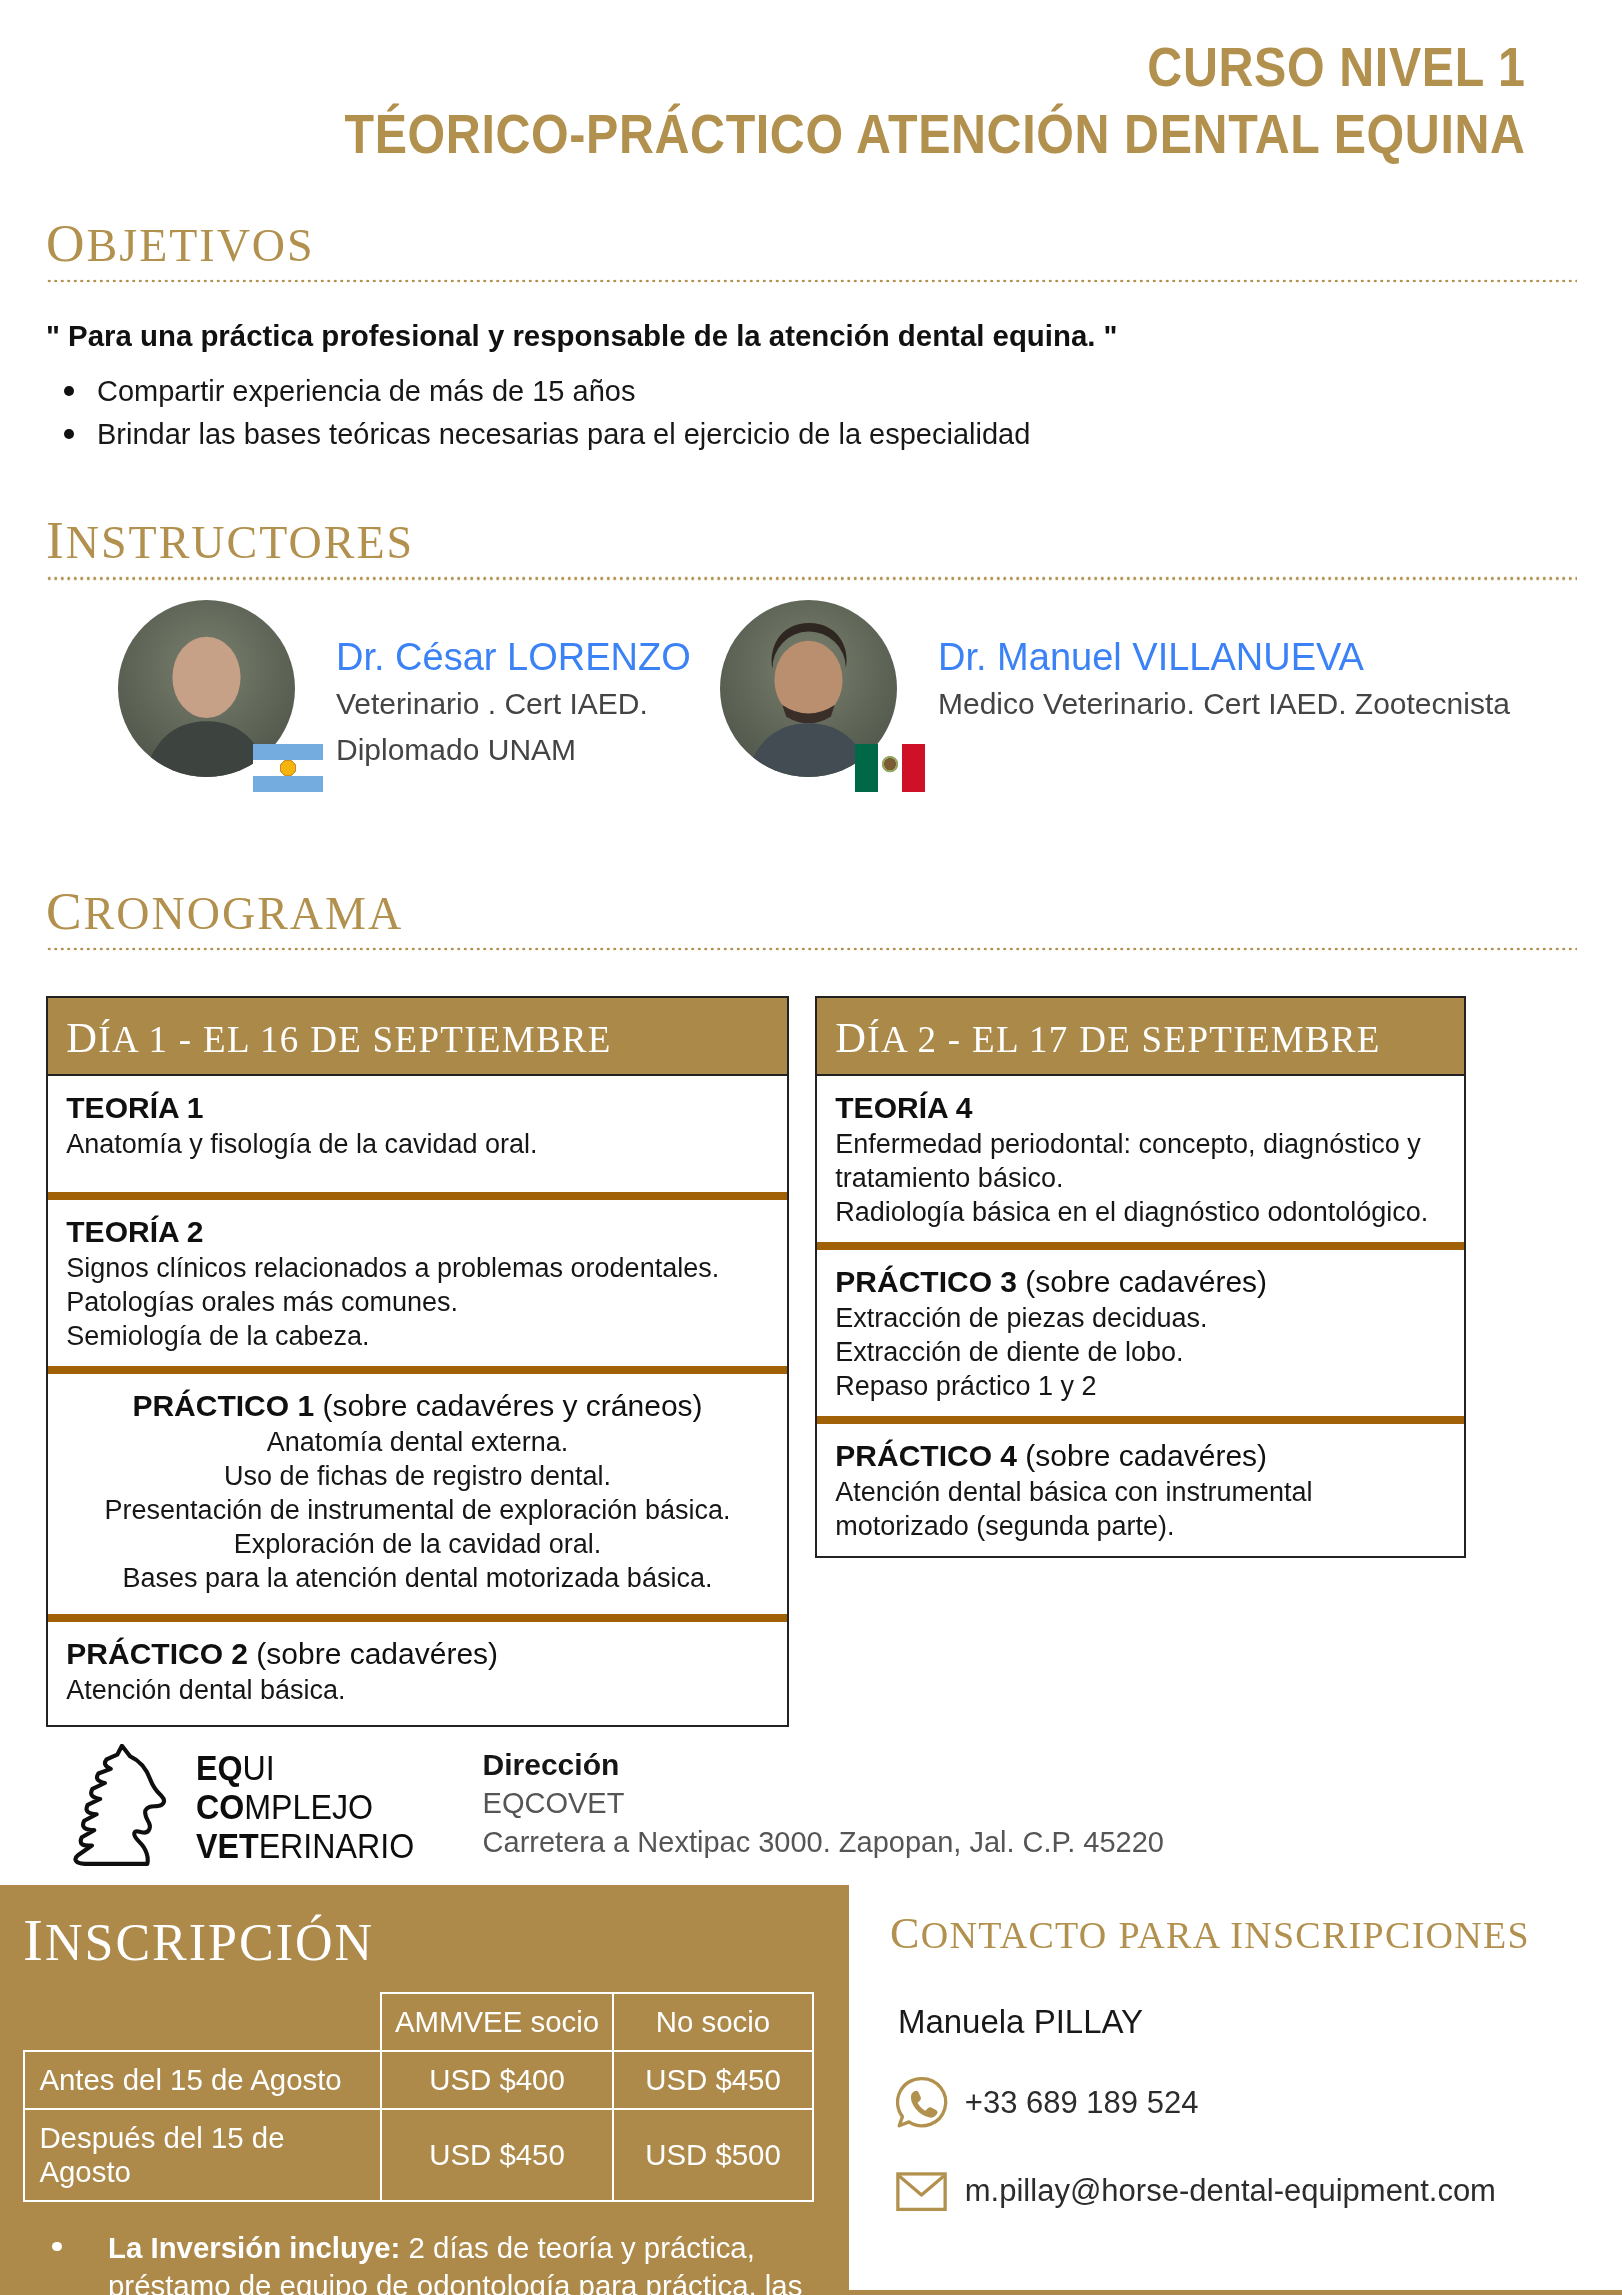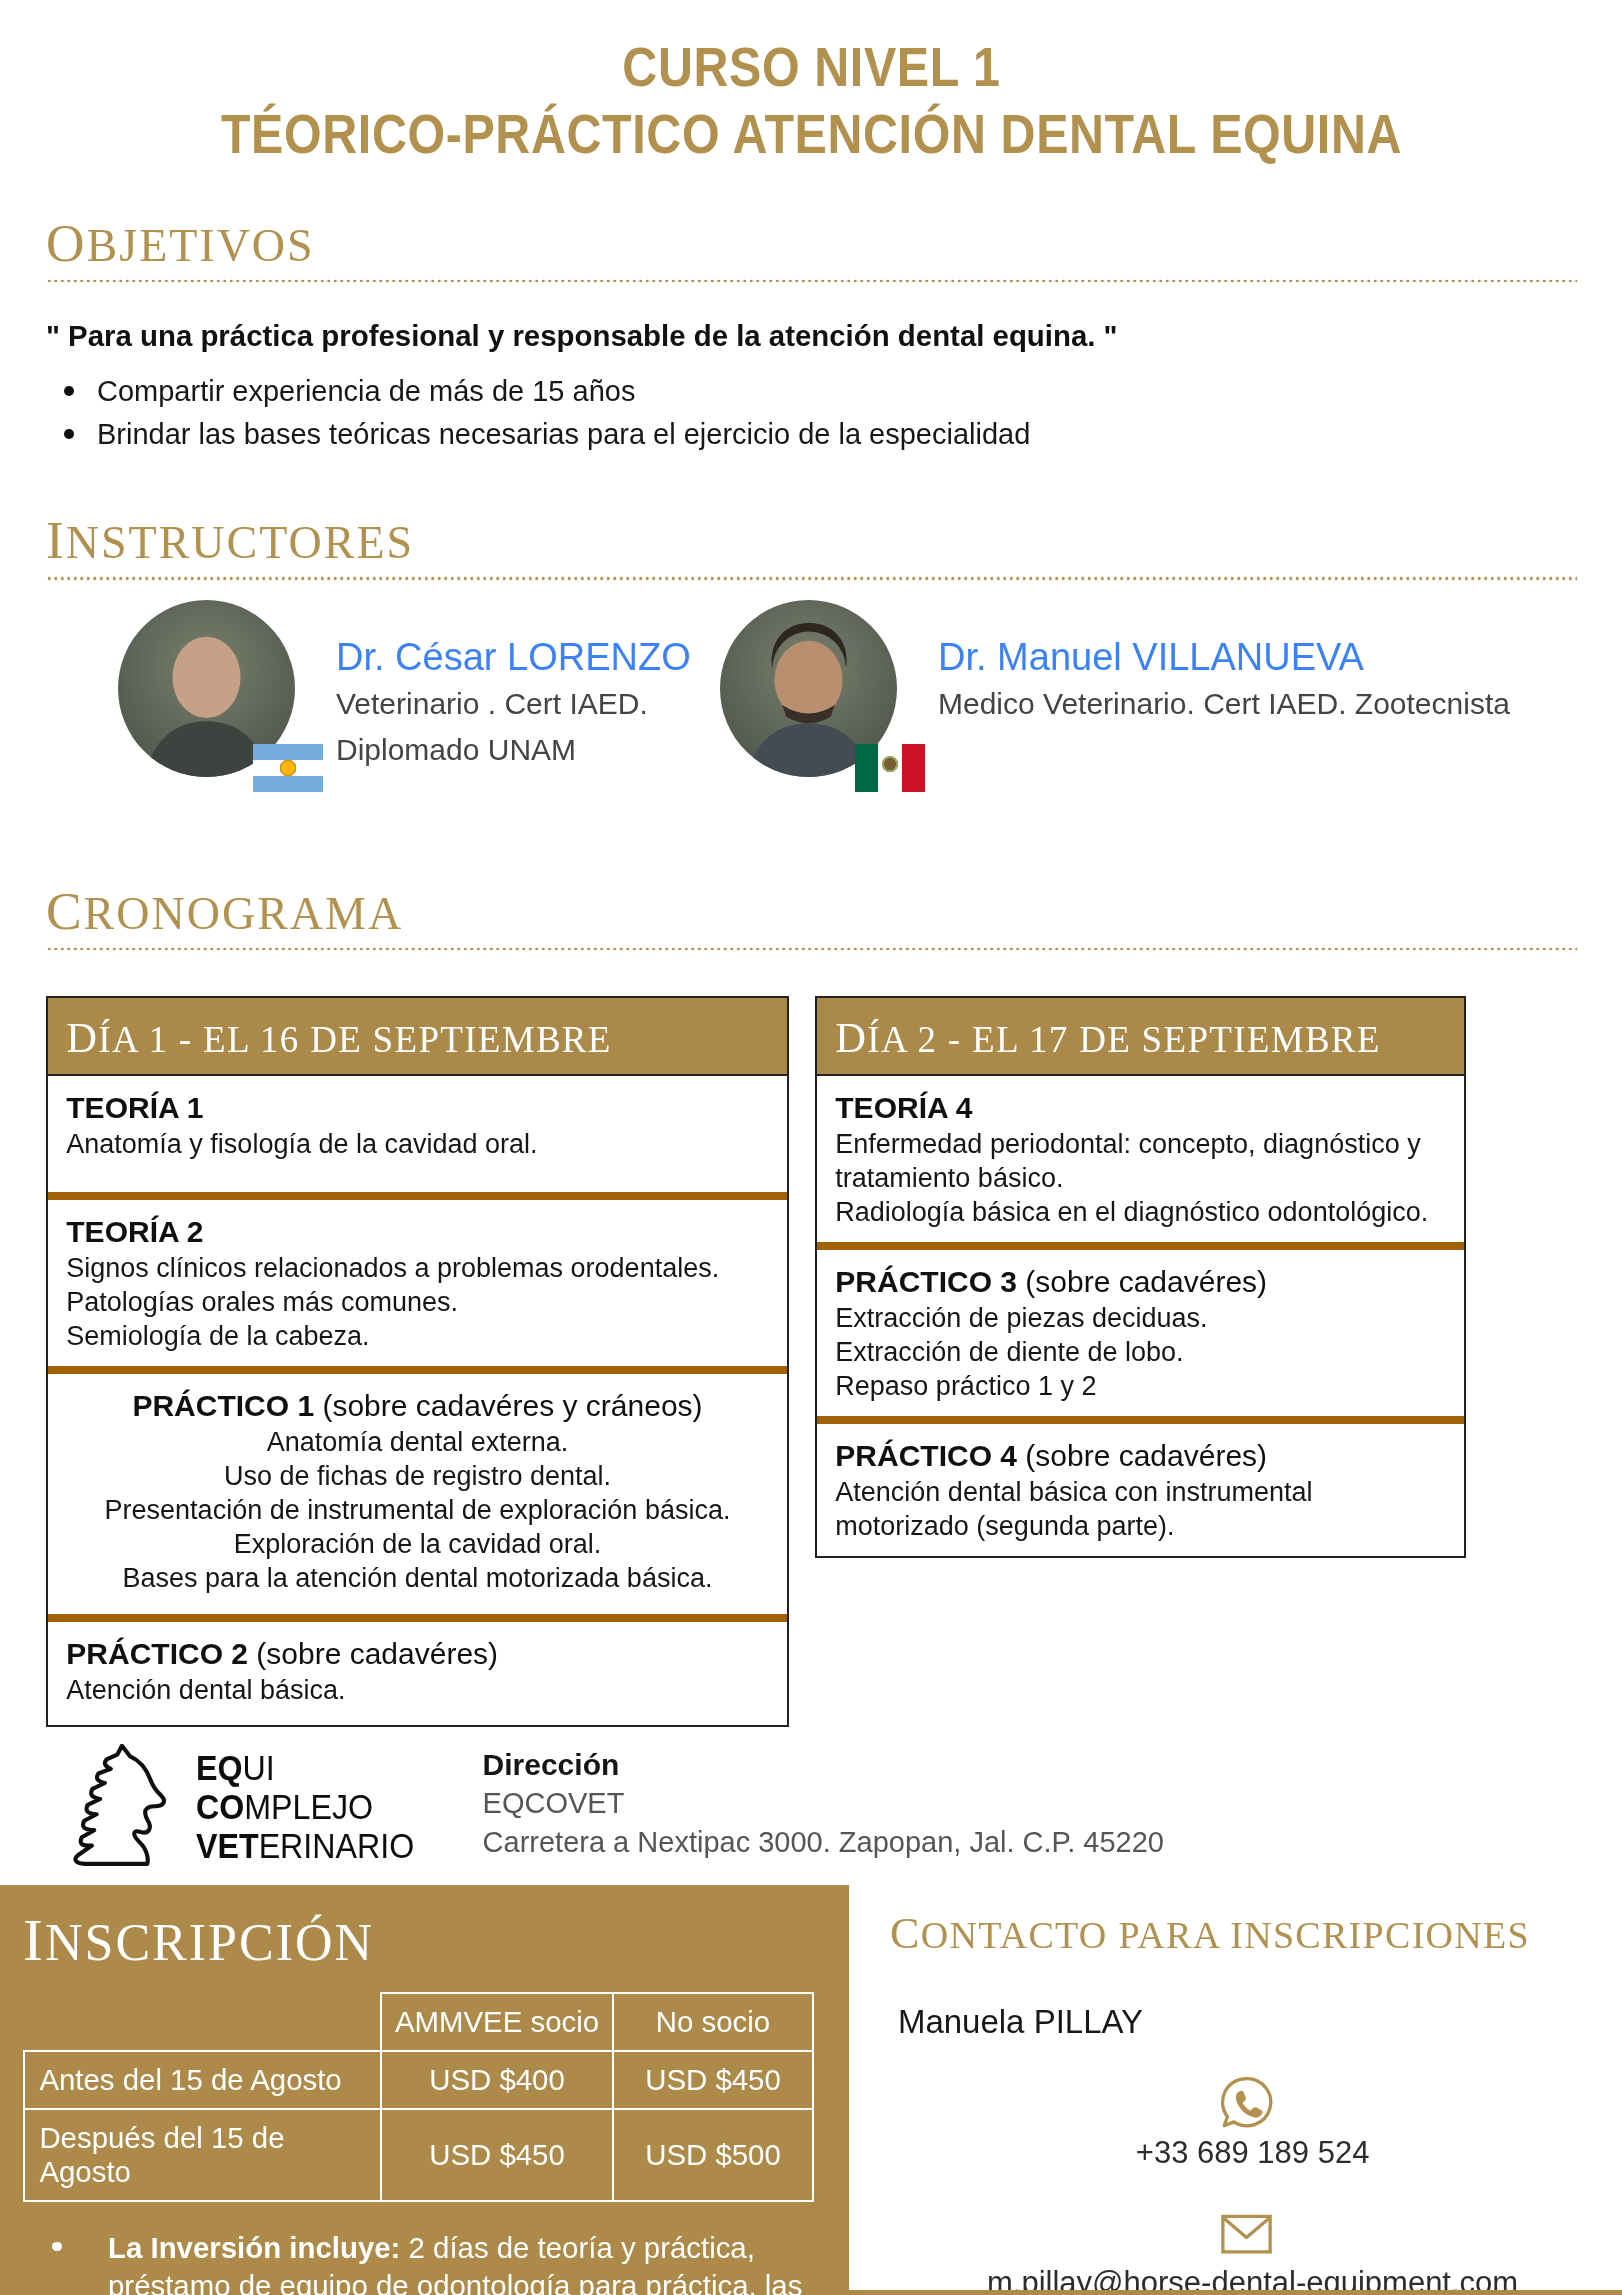--- a/index.html
+++ b/index.html
@@ -11,21 +11,21 @@
   }
   *{margin:0;padding:0;box-sizing:border-box;}
   html,body{background:#888;}
   body{font-family:"Liberation Sans", sans-serif;}
   .page{
     position:relative;width:1623px;height:2295px;background:#ffffff;
     overflow:hidden;margin:0 auto;color:var(--ink);
   }
 
   
-  .title-block{padding-top:34px;text-align:center;}
+  .title-block{padding-top:34px;text-align:right;}
   .title-line{
     font-size:55px;font-weight:700;color:var(--gold-text);
     letter-spacing:0.7px;line-height:67px;
     transform:scaleX(0.88);transform-origin:50% 50%;
     white-space:nowrap;
   }
 
   
   .section{margin:0 46px;}
   .sec-h{
@@ -136,21 +136,21 @@
   .contact{
     position:absolute;left:849px;top:0;width:774px;height:411px;background:#fff;
     padding:27.5px 19.6px 0 41px;color:#1a1a1a;
   }
   .contact-h{
     font-family:"Liberation Serif", serif;font-size:38px;letter-spacing:1.3px;
     color:var(--gold-text);white-space:nowrap;line-height:42px;font-weight:400;
   }
   .contact-h::first-letter{font-size:1.16em;}
   .contact-name{margin-top:47px;font-size:33px;font-weight:500;color:#181818;padding-left:7.9px;}
-  .contact-row{display:flex;align-items:center;margin-top:31px;flex-direction:column;}
+  .contact-row{display:flex;align-items:center;margin-top:31px;}
   .contact-row .c-icon{flex:0 0 63px;}
   .contact-row .c-text{font-size:31px;font-weight:300;color:#2c2c2c;margin-left:11.8px;}
   .footer-strip{position:absolute;left:849px;bottom:0;width:774px;height:5.9px;background:var(--gold);}
 </style>
 </head>
 <body>
 
 <div class="page">
 
   <div class="title-block">

